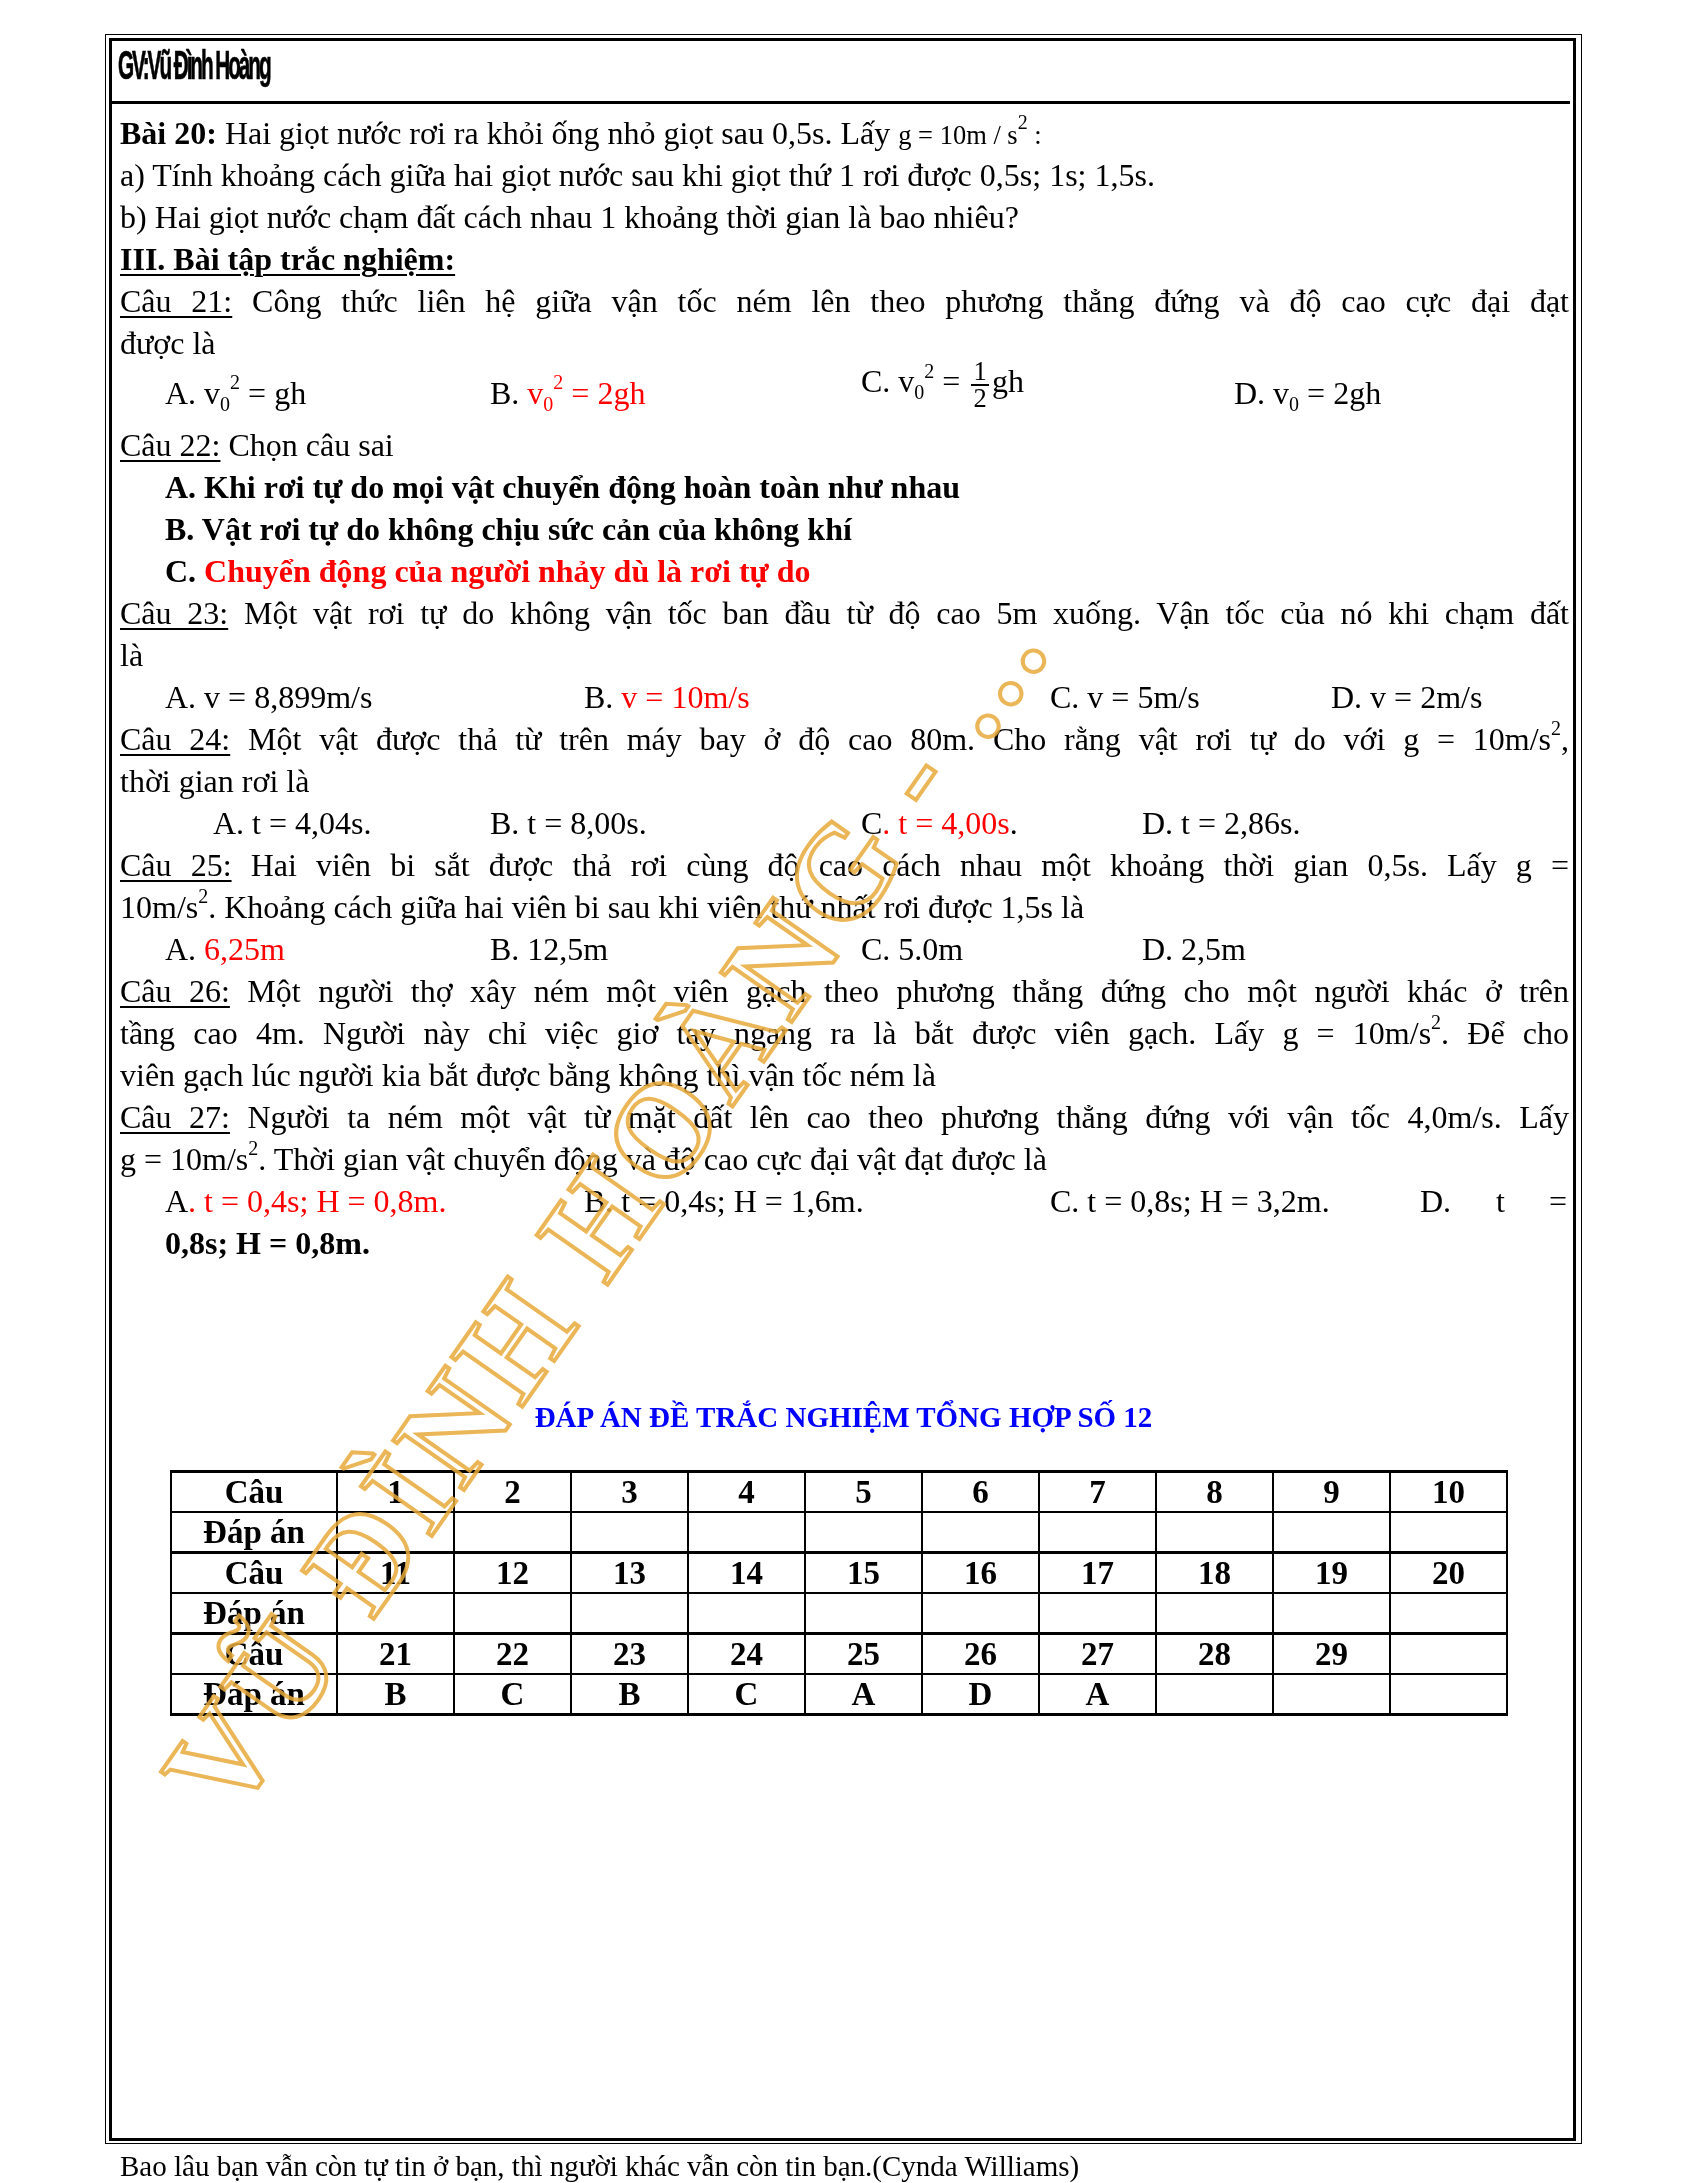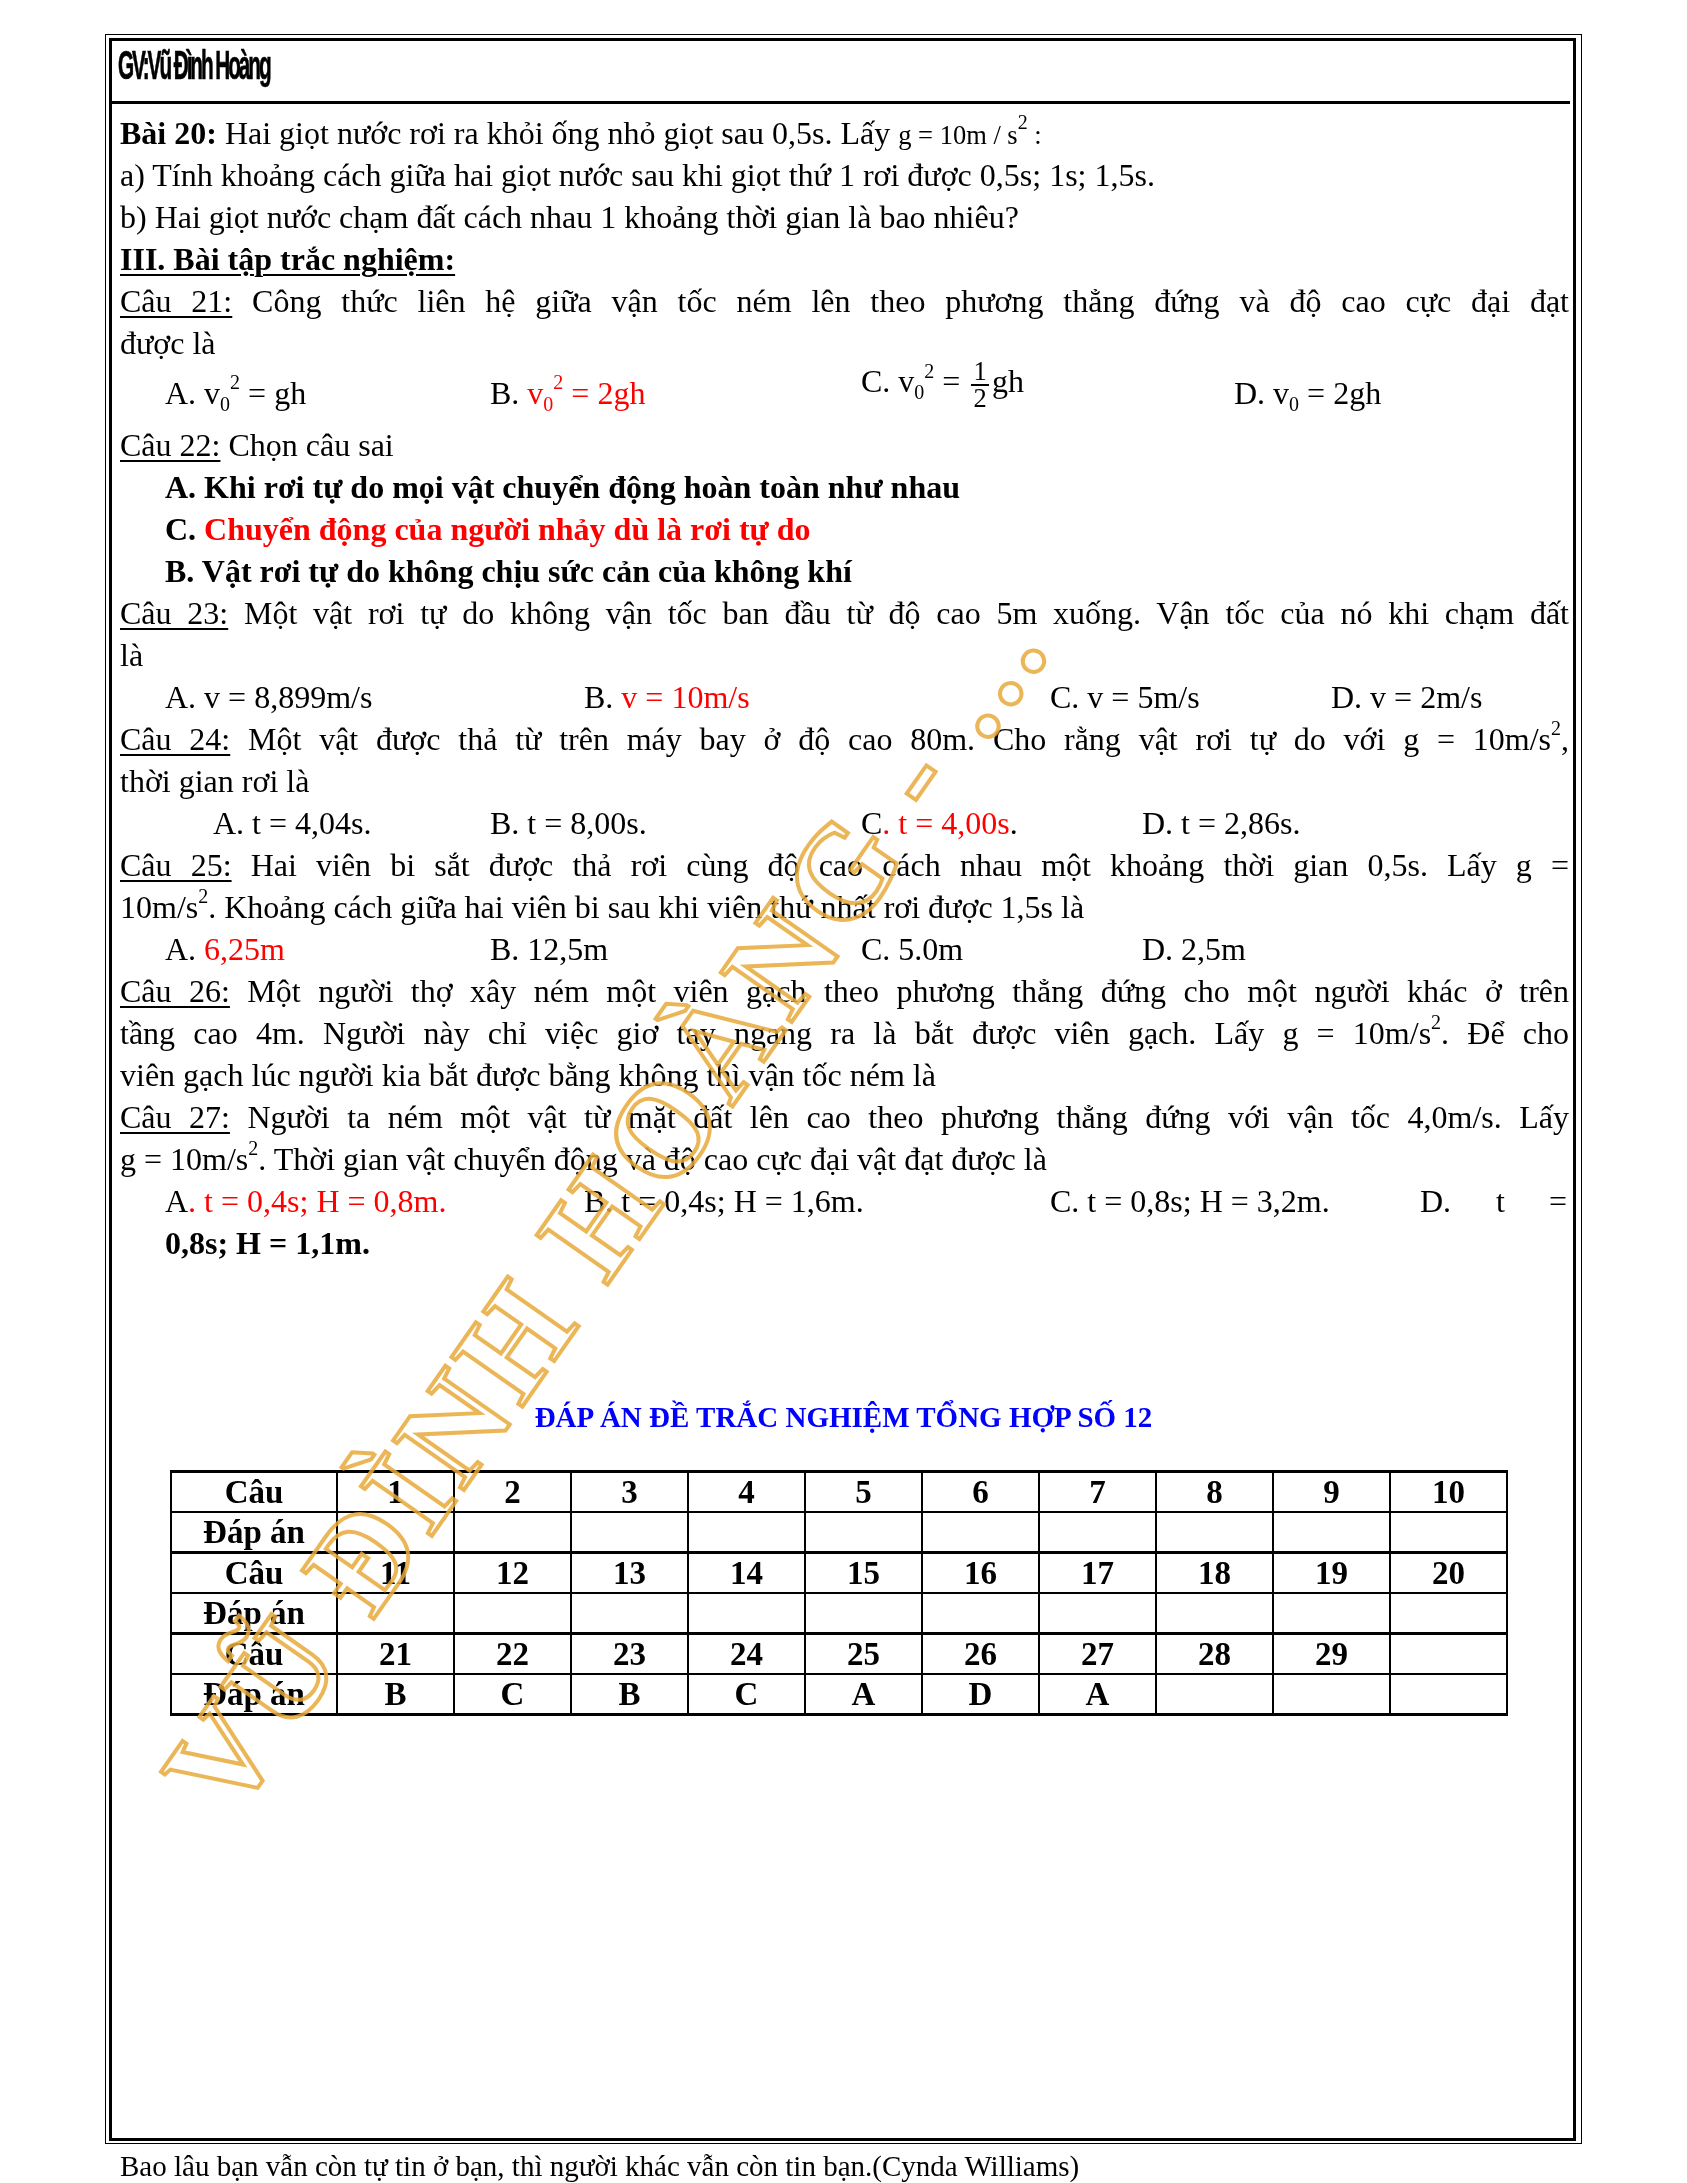--- a/index.html
+++ b/index.html
@@ -76,22 +76,22 @@
   <div class="line">được là</div>
   <div class="line" style="height:60px; margin-top:0px;">
     <span class="opt" style="left:45px; top:8px"><span>A. v</span><sub>0</sub><sup>2</sup><span> = gh</span></span>
     <span class="opt" style="left:370px; top:8px"><span>B. </span><span class="red"><span>v</span><sub>0</sub><sup>2</sup><span> = 2gh</span></span></span>
     <span class="opt" style="left:741px; top:-5.3px"><span>C. v</span><sub>0</sub><sup>2</sup><span> = </span><span class="frac"><span class="num">1</span><span class="den">2</span></span><span>gh</span></span>
     <span class="opt" style="left:1114px; top:8px"><span>D. v</span><sub>0</sub><span> = 2gh</span></span>
   </div>
 
   <div class="line"><span class="u">Câu 22:</span><span> Chọn câu sai</span></div>
   <div class="line indent1">A. Khi rơi tự do mọi vật chuyển động hoàn toàn như nhau</div>
+  <div class="line indent1">B. Vật rơi tự do không chịu sức cản của không khí</div>
   <div class="line indent1"><span>C. </span><span class="red">Chuyển động của người nhảy dù là rơi tự do</span></div>
-  <div class="line indent1">B. Vật rơi tự do không chịu sức cản của không khí</div>
 
   <div class="line justify"><span class="u">Câu 23:</span><span> Một vật rơi tự do không vận tốc ban đầu từ độ cao 5m xuống. Vận tốc của nó khi chạm đất</span></div>
   <div class="line">là</div>
   <div class="line">
     <span class="opt" style="left:45px">A. v = 8,899m/s</span>
     <span class="opt" style="left:464px"><span>B. </span><span class="red">v = 10m/s</span></span>
     <span class="opt" style="left:930px">C. v = 5m/s</span>
     <span class="opt" style="left:1211px">D. v = 2m/s</span>
   </div>
 
@@ -120,21 +120,21 @@
   <div class="line justify"><span class="u">Câu 27:</span><span> Người ta ném một vật từ mặt đất lên cao theo phương thẳng đứng với vận tốc 4,0m/s. Lấy</span></div>
   <div class="line"><span>g = 10m/s</span><sup>2</sup><span>. Thời gian vật chuyển động và độ cao cực đại vật đạt được là</span></div>
   <div class="line">
     <span class="opt" style="left:45px"><span>A</span><span class="red">. t = 0,4s; H = 0,8m.</span></span>
     <span class="opt" style="left:464px">B. t = 0,4s; H = 1,6m.</span>
     <span class="opt" style="left:930px">C. t = 0,8s; H = 3,2m.</span>
     <span class="opt" style="left:1300px">D.</span>
     <span class="opt" style="left:1376px">t</span>
     <span class="opt" style="left:1429px">=</span>
   </div>
-  <div class="line indent1">0,8s; H = 1,1m.</div>
+  <div class="line indent1">0,8s; H = 0,8m.</div>
 </div>
 
 <div class="answer-title">ĐÁP ÁN ĐỀ TRẮC NGHIỆM TỔNG HỢP SỐ 12</div>
 <table class="answers">
   <tbody id="answer-body">
       <tr class="row-q">
         <td class="lbl">Câu</td>
         <td class="cell">1</td>
         <td class="cell">2</td>
         <td class="cell">3</td>

